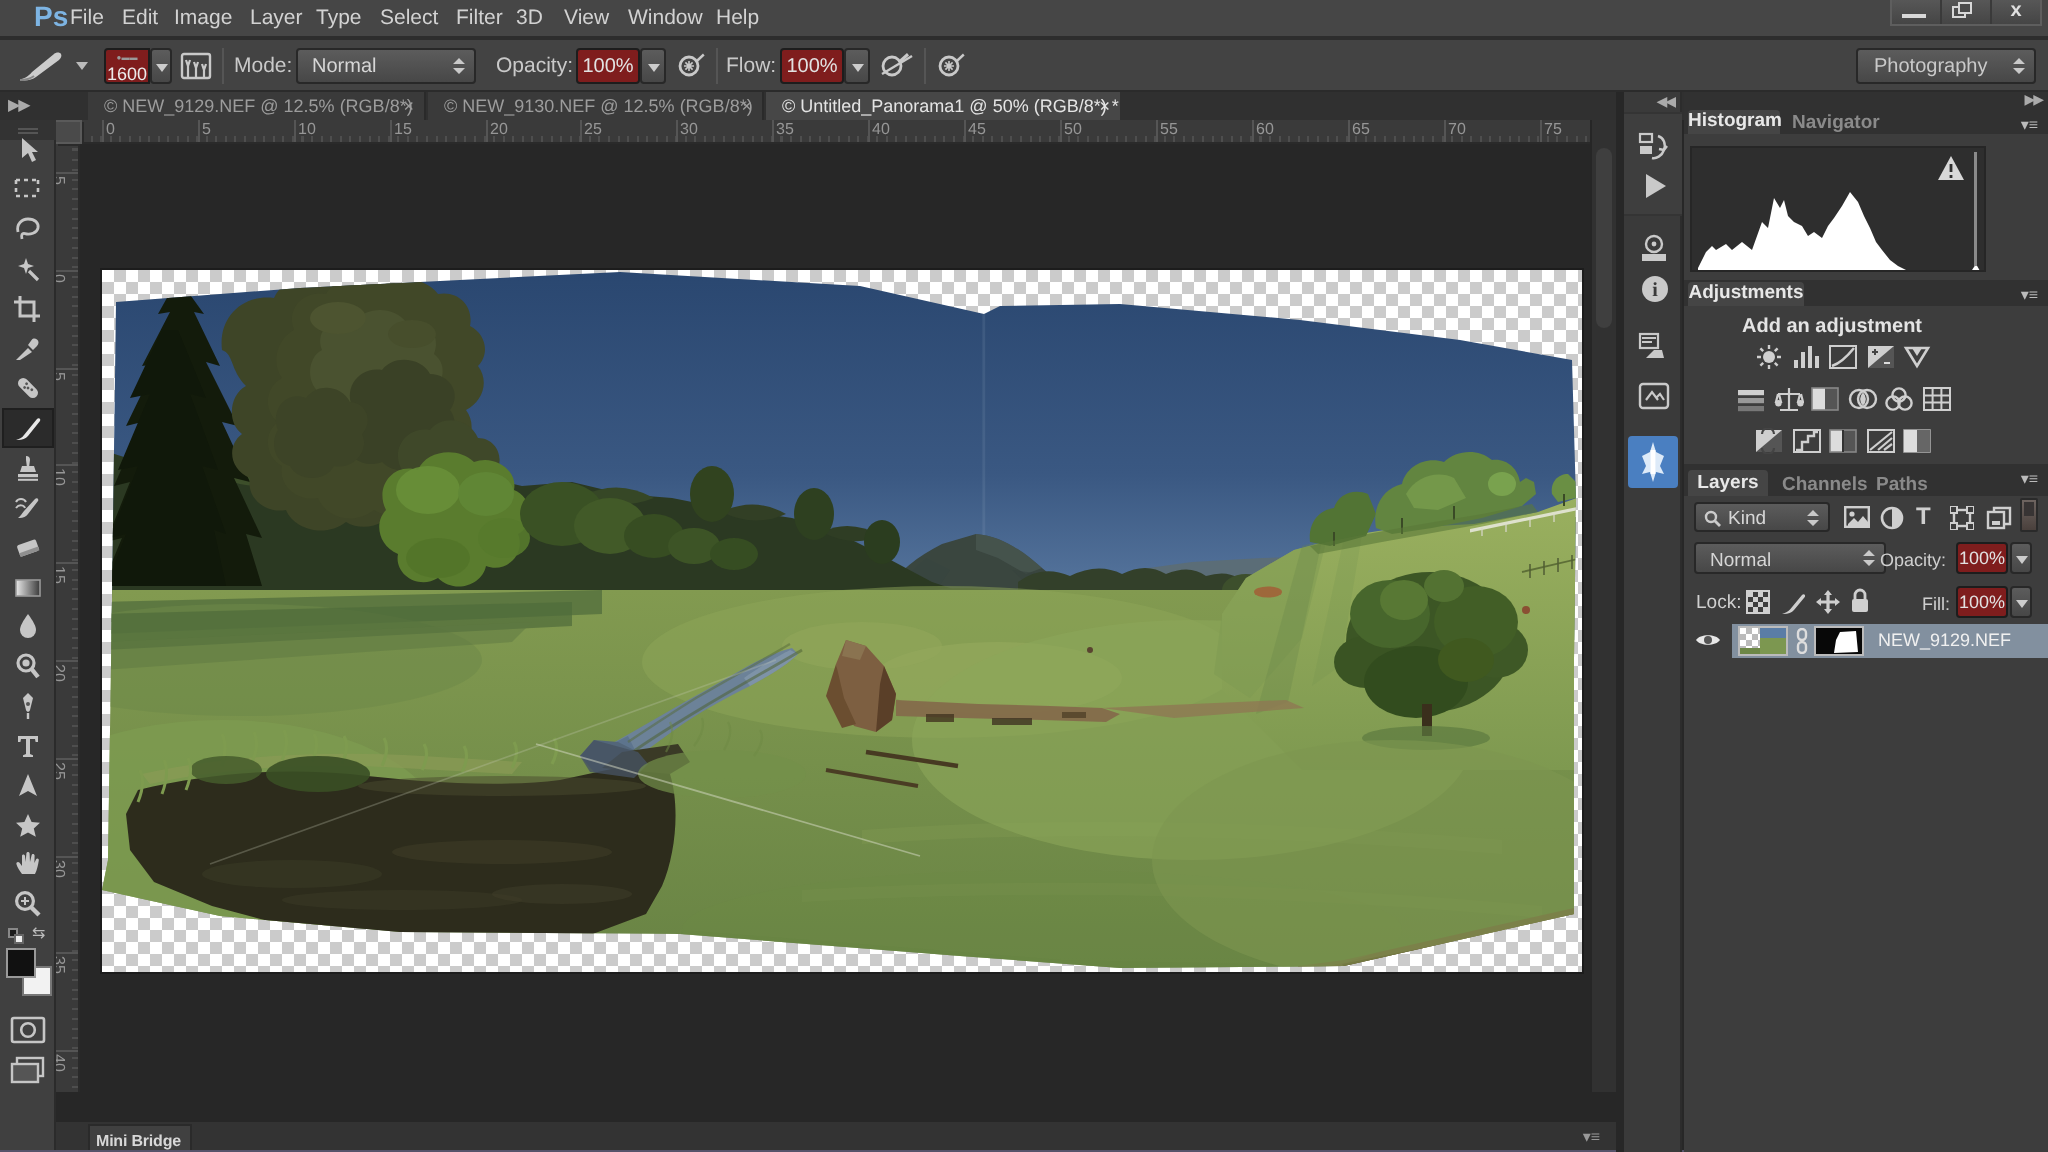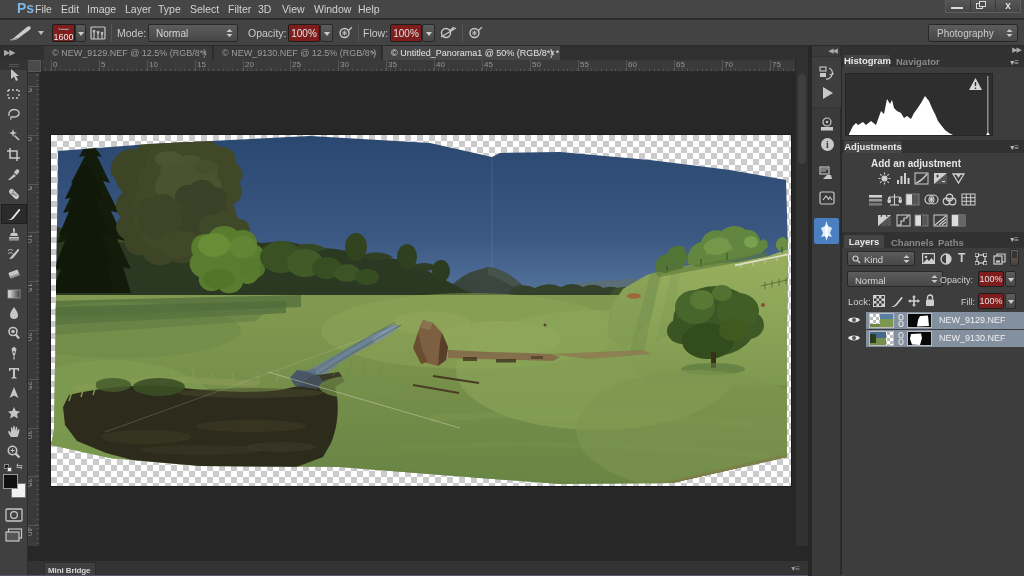--- a/index.html
+++ b/index.html
@@ -717,37 +717,13 @@
           <rect x="2" y="0.5" width="4" height="5.5" rx="2" fill="none" stroke="#ddd" stroke-width="1.2"></rect>
           <rect x="2" y="7" width="4" height="5.5" rx="2" fill="none" stroke="#ddd" stroke-width="1.2"></rect>
         </svg>
  <div class="abs" style="left:41px;top:1px;width:25px;height:15px;border:1px solid #bbb;background:#080808;">
    <path><svg width="25" height="15" viewBox="0 0 25 15">
               <polygon points="12,2 20,1.5 21,12 9,12.5 10,6" fill="#fff"></polygon>
             </svg>
  </path></div>
  <span class="abs" style="left:73px;top:3px;color:#f0f0f0;font-size:9px;">NEW_9129.NEF</span>
 </div>
-<div class="abs" style="left:0;top:98px;width:182px;height:17px;background:#82909f;border-left:24px solid #3d3d3d;">
- <div class="abs" style="left:-24px;top:0;width:24px;height:17px;">
-          <svg style="position:absolute;left:5px;top:3px;" width="14" height="10" viewBox="0 0 14 10">
-            <path d="M1 5 C3 1.8 11 1.8 13 5 C11 8.2 3 8.2 1 5 Z" fill="#e8e8e8"></path>
-            <circle cx="7" cy="5" r="2" fill="#555"></circle>
-          </svg>
-        </div>
- <div class="abs" style="left:3px;top:1px;width:25px;height:15px;border:1px solid #bbb;background:#4a6e99;overflow:hidden;">
-   <div class="abs" style="right:0;top:0;width:9px;height:15px;background-color:#fff;background-image:linear-gradient(45deg,#bbb 25%,transparent 25%),linear-gradient(-45deg,#bbb 25%,transparent 25%),linear-gradient(45deg,transparent 75%,#bbb 75%),linear-gradient(-45deg,transparent 75%,#bbb 75%);background-size:6px 6px;background-position:0 0,0 3px,3px -3px,-3px 0;"></div>
-   <div class="abs" style="left:0;top:0;width:16px;height:6px;background:#46688f;"></div>
-   <div class="abs" style="left:0;top:6px;width:16px;height:9px;background:#75904c;"></div>
-   <div class="abs" style="left:0;top:2px;width:6px;height:9px;background:#2c3a22;"></div>
- </div>
- <svg class="abs" style="left:31px;top:2px;" width="8" height="13" viewBox="0 0 8 13">
-          <rect x="2" y="0.5" width="4" height="5.5" rx="2" fill="none" stroke="#ddd" stroke-width="1.2"></rect>
-          <rect x="2" y="7" width="4" height="5.5" rx="2" fill="none" stroke="#ddd" stroke-width="1.2"></rect>
-        </svg>
- <div class="abs" style="left:41px;top:1px;width:25px;height:15px;border:1px solid #bbb;background:#080808;">
-   <svg width="25" height="15" viewBox="0 0 25 15">
-            <polygon points="3,2 13,1.5 14,6 12,13 4,12.5 2,7" fill="#fff"></polygon>
-          </svg>
- </div>
- <span class="abs" style="left:73px;top:3px;color:#f0f0f0;font-size:9px;">NEW_9130.NEF</span>
-</div>
 </div>
 </div>
 </body></html>

